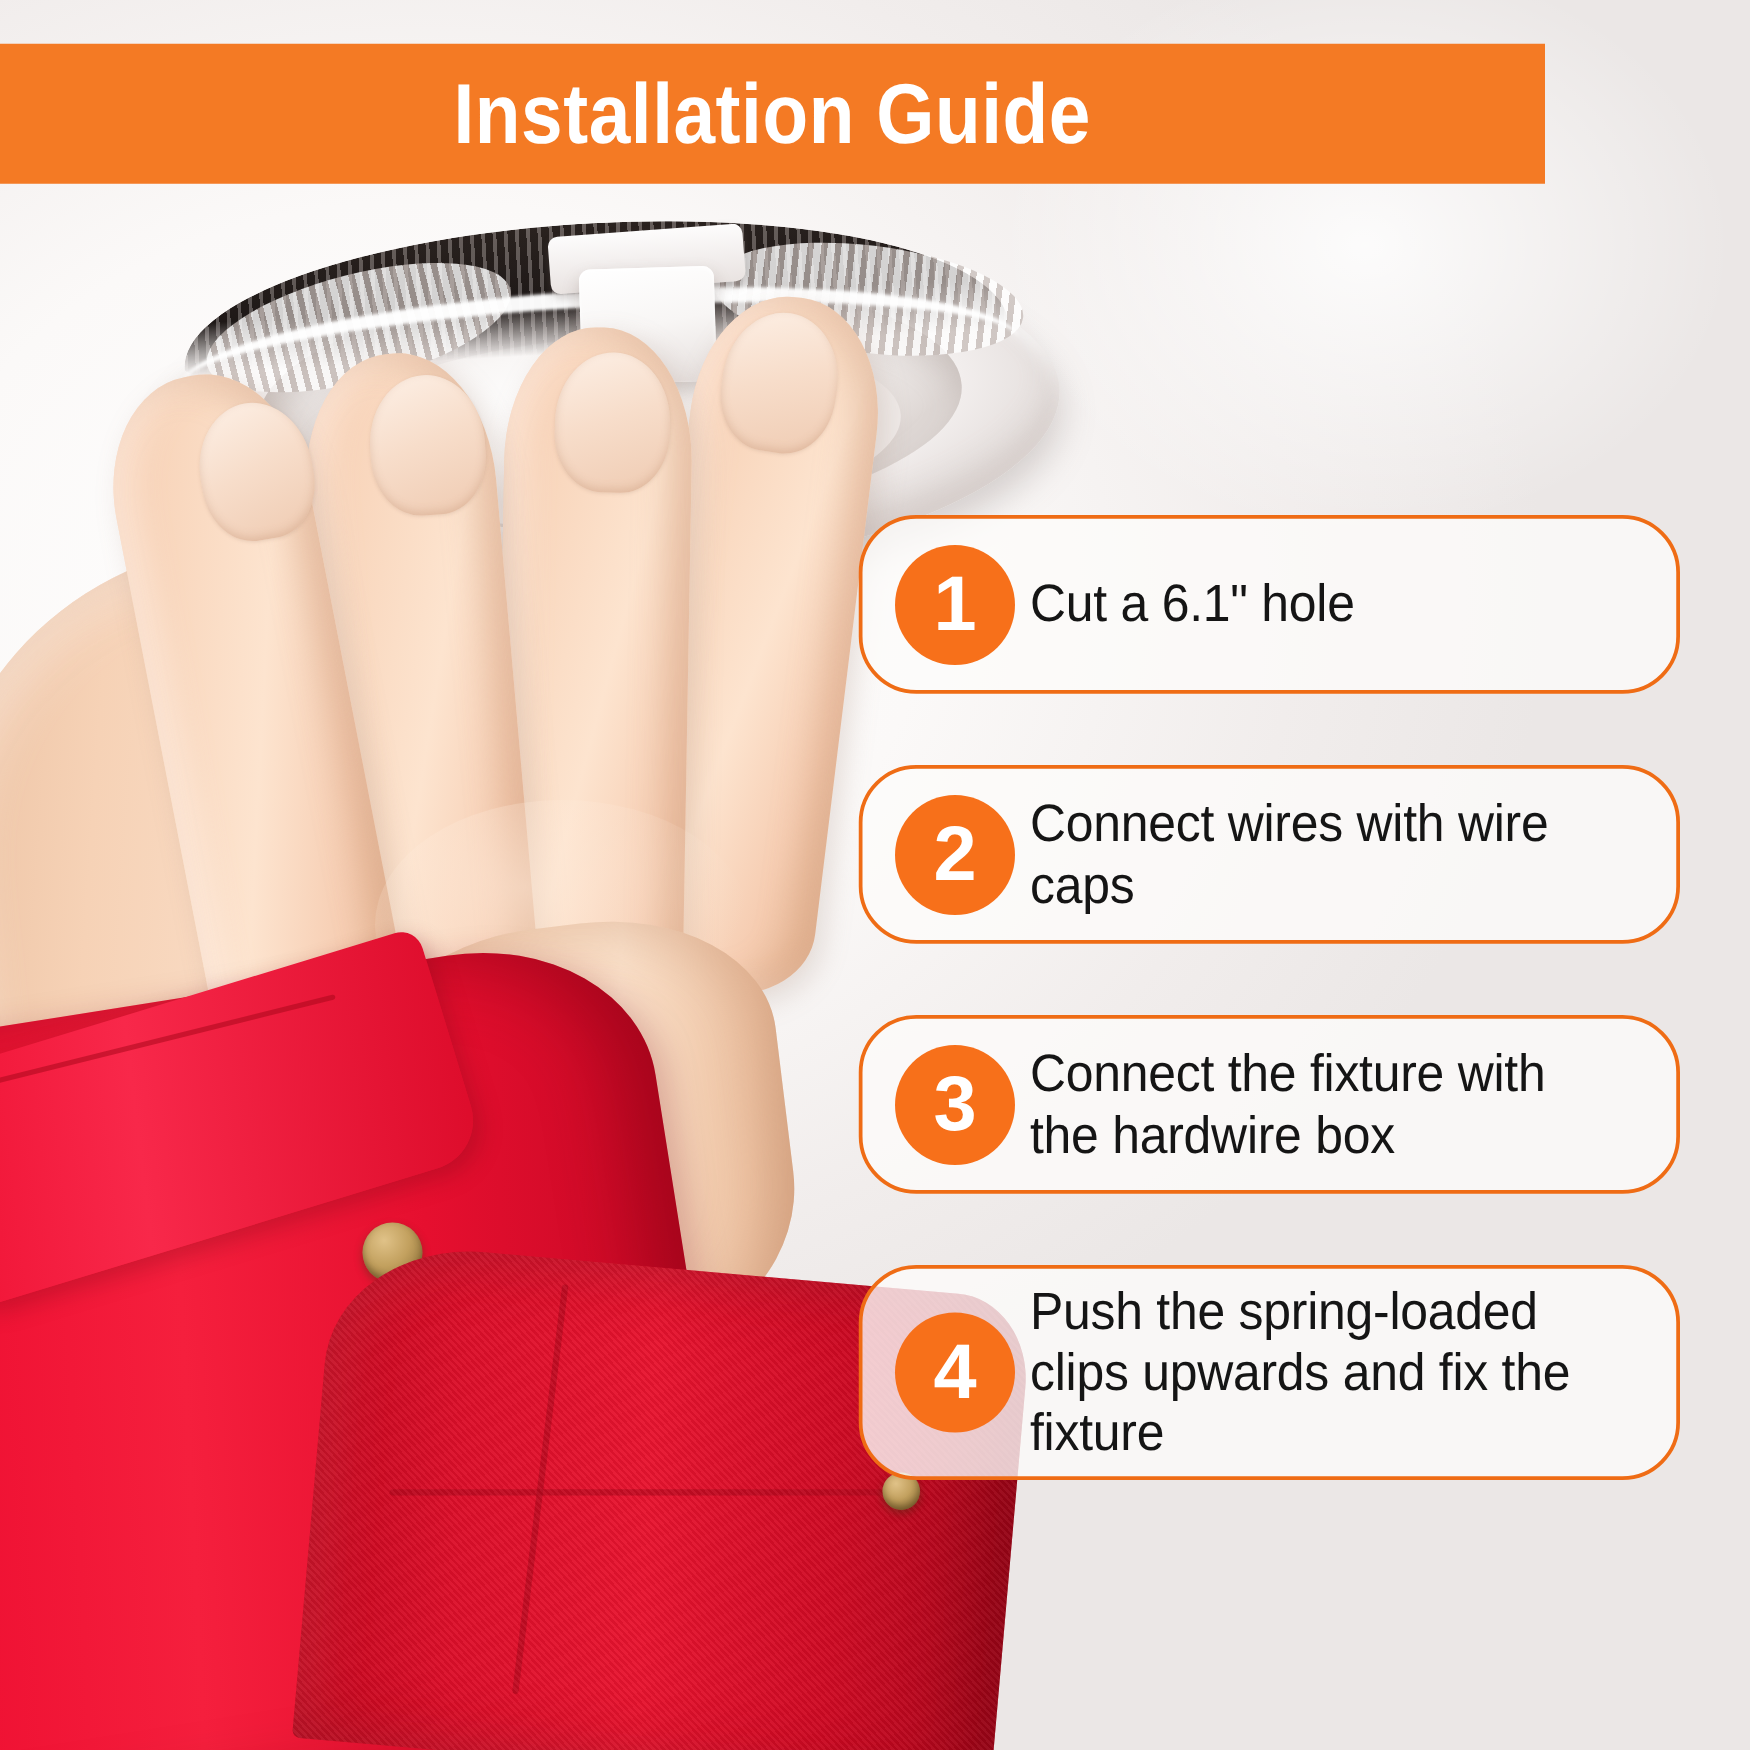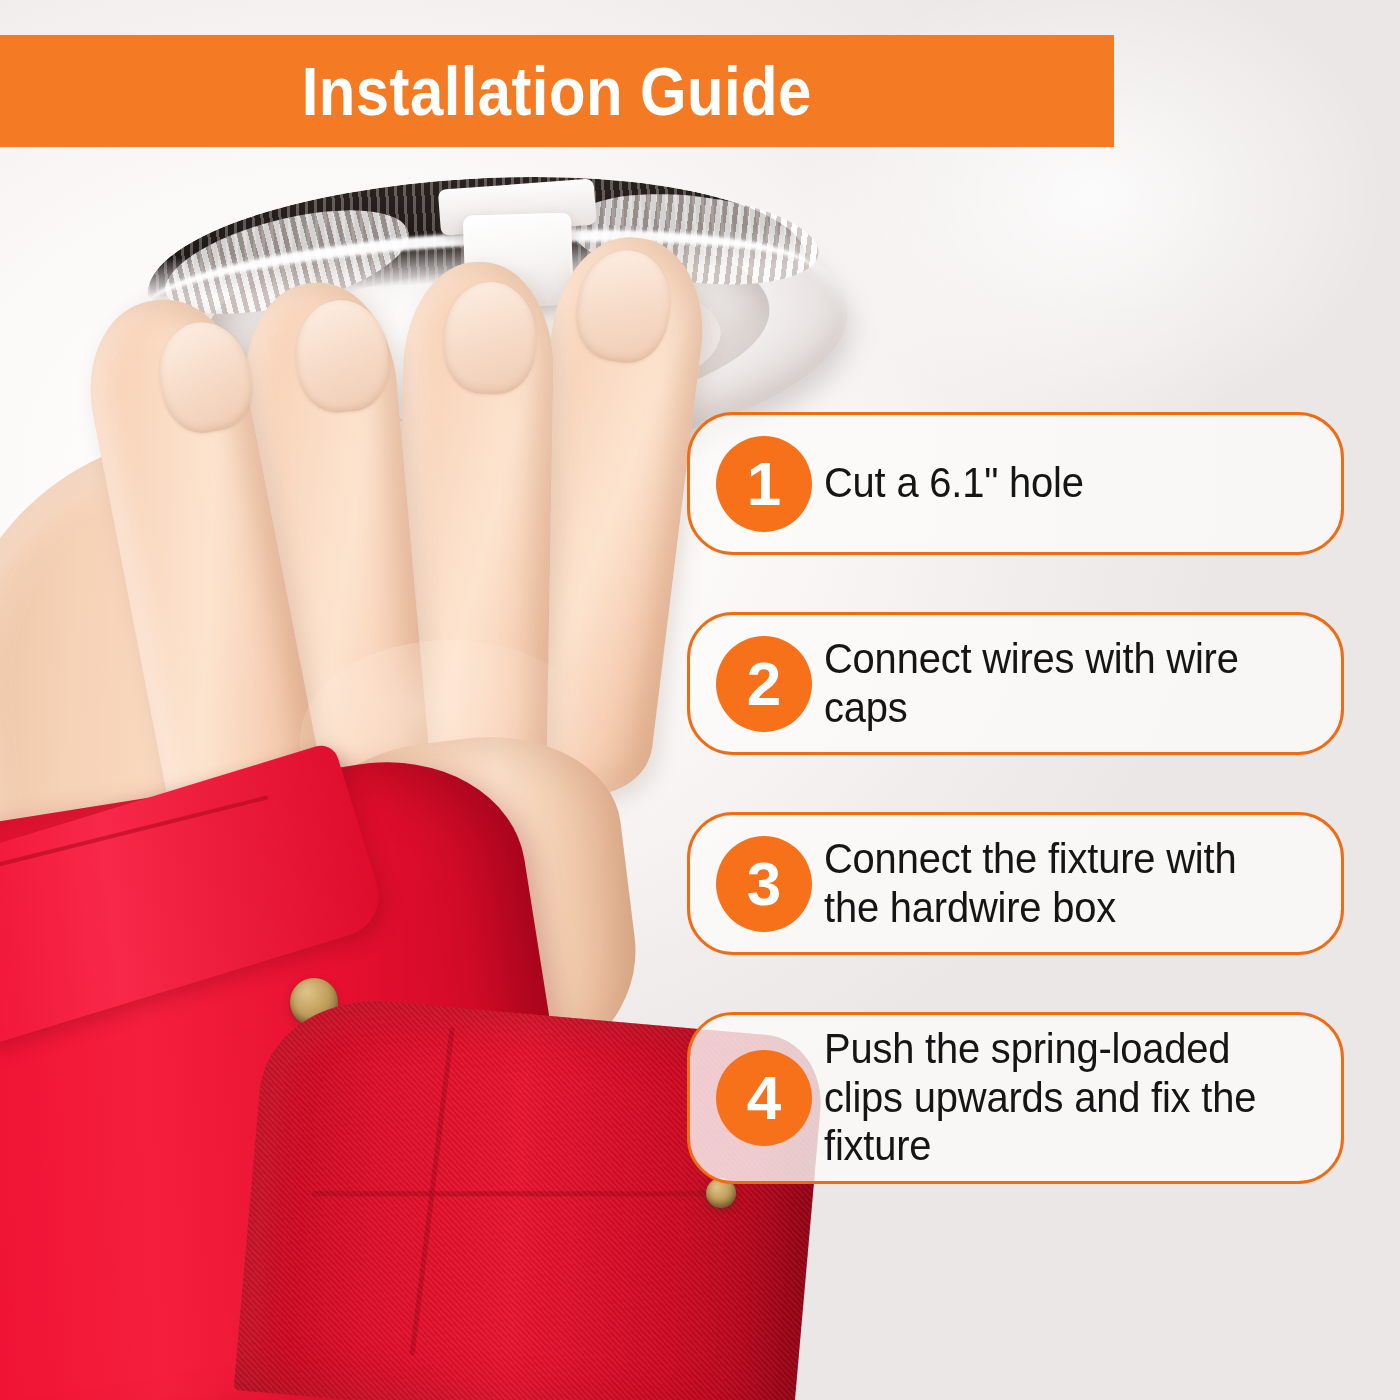--- a/index.html
+++ b/index.html
@@ -219,21 +219,21 @@
     background: linear-gradient(98deg, #e9bd9b 0%, #f7d6ba 30%, #fae0c9 58%, #eec3a3 86%, #dcab88 100%);
     transform: rotate(-7deg);
     box-shadow: inset -20px 0 44px rgba(190,136,103,.35);
   }
 
   
   .banner {
     position: absolute;
     left: 0;
     top: 35px;
-    width: 1114px;
+    width: 1236px;
     height: 112px;
     background: #f47a24;
     display: flex;
     align-items: center;
     justify-content: center;
     z-index: 20;
   }
   .banner-title {
     color: #ffffff;
     font-size: 68px;

